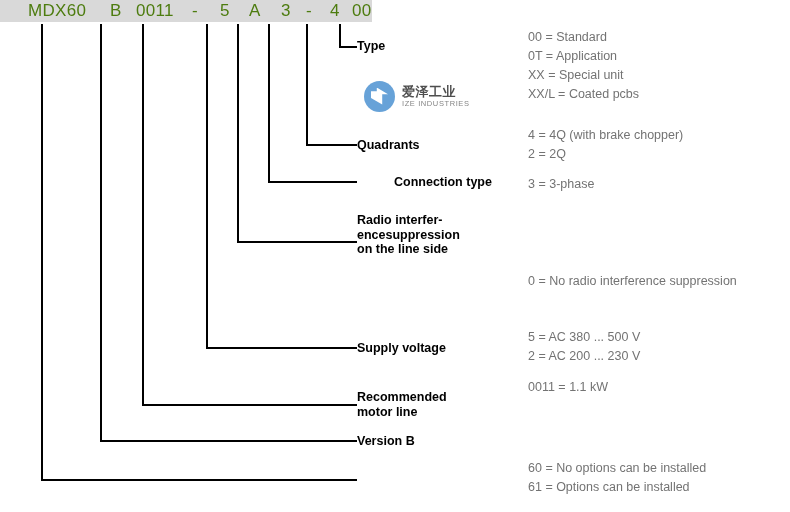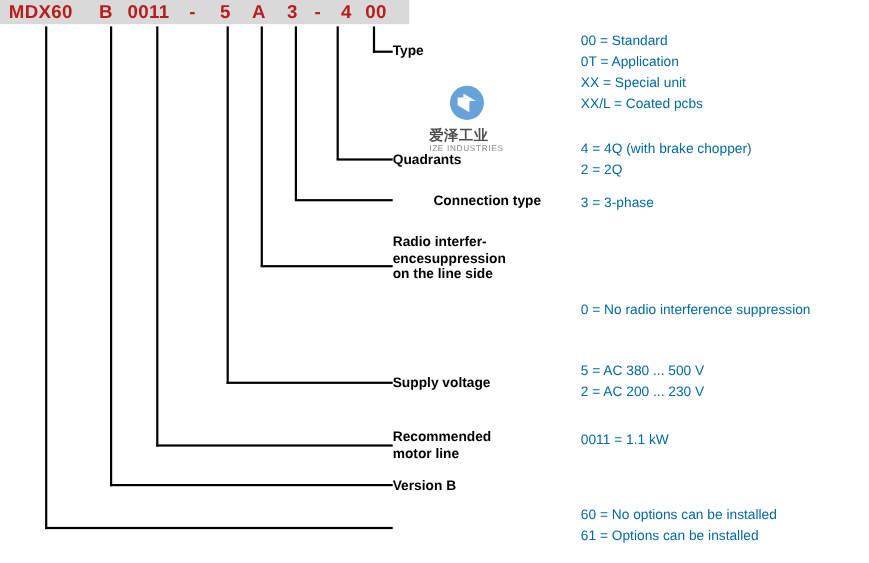--- a/index.html
+++ b/index.html
@@ -25,25 +25,26 @@
     left: 0;
     top: 0;
     width: 372px;
     height: 22px;
     background: #d9d9d9;
   }
   .code-char {
     position: absolute;
     top: 1px;
     font-size: 17px;
-    font-weight: bold;
-    color: #b91c1c;
+    font-weight: normal;
+    color: #4d7c0f;
     letter-spacing: 0.3px;
     white-space: nowrap;
     line-height: 20px;
+    margin-left: 20px;
   }
 
   
   .vline {
     position: absolute;
     width: 2px;
     background: #000000;
   }
   .hline {
     position: absolute;
@@ -59,37 +60,36 @@
     color: #000000;
     line-height: 14.5px;
     white-space: pre-line;
   }
 
   
   .legend {
     position: absolute;
     left: 528px;
     font-size: 12.5px;
-    color: #0369a1;
+    color: #737373;
     line-height: 19px;
     white-space: pre-line;
   }
 
   
   #watermark {
     position: absolute;
     left: 364px;
     top: 78px;
     width: 120px;
     height: 36px;
     display: flex;
     align-items: center;
     gap: 7px;
     opacity: 0.92;
-    flex-direction: column;
   }
   #wm-mark {
     width: 31px;
     height: 31px;
     border-radius: 50%;
     background: #5b9bd5;
     position: relative;
     flex: none;
   }
   #wm-mark::after {
@@ -178,21 +178,21 @@
   <div class="legend" style="top:28px;">00 = Standard
 0T = Application
 XX = Special unit
 XX/L = Coated pcbs</div>
   <div class="legend" style="top:126px;">4 = 4Q (with brake chopper)
 2 = 2Q</div>
   <div class="legend" style="top:175px;">3 = 3-phase</div>
   <div class="legend" style="top:272px;">0 = No radio interference suppression</div>
   <div class="legend" style="top:328px;">5 = AC 380 ... 500 V
 2 = AC 200 ... 230 V</div>
-  <div class="legend" style="top:391px;">0011 = 1.1 kW</div>
+  <div class="legend" style="top:378px;">0011 = 1.1 kW</div>
   <div class="legend" style="top:459px;">60 = No options can be installed
 61 = Options can be installed</div>
 
   <div id="watermark">
     <div id="wm-mark"></div>
     <div id="wm-text">
       <div id="wm-cn">爱泽工业</div>
       <div id="wm-en">IZE INDUSTRIES</div>
     </div>
   </div>

